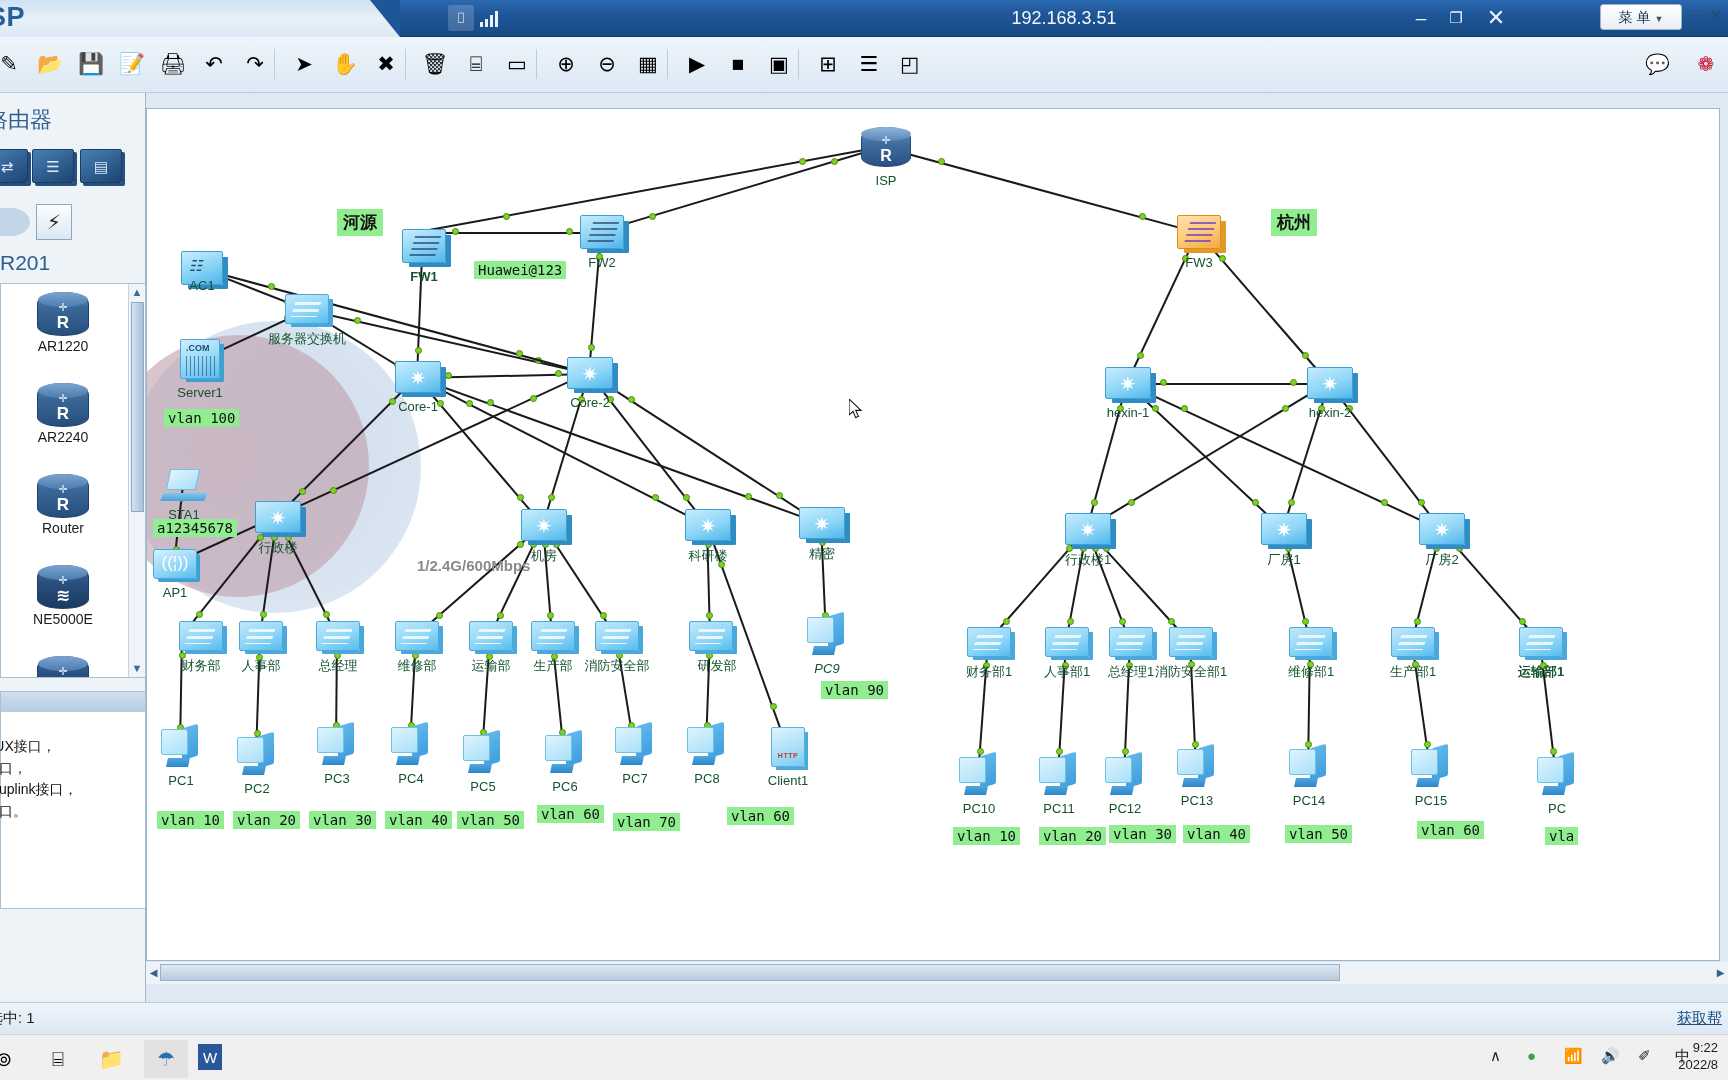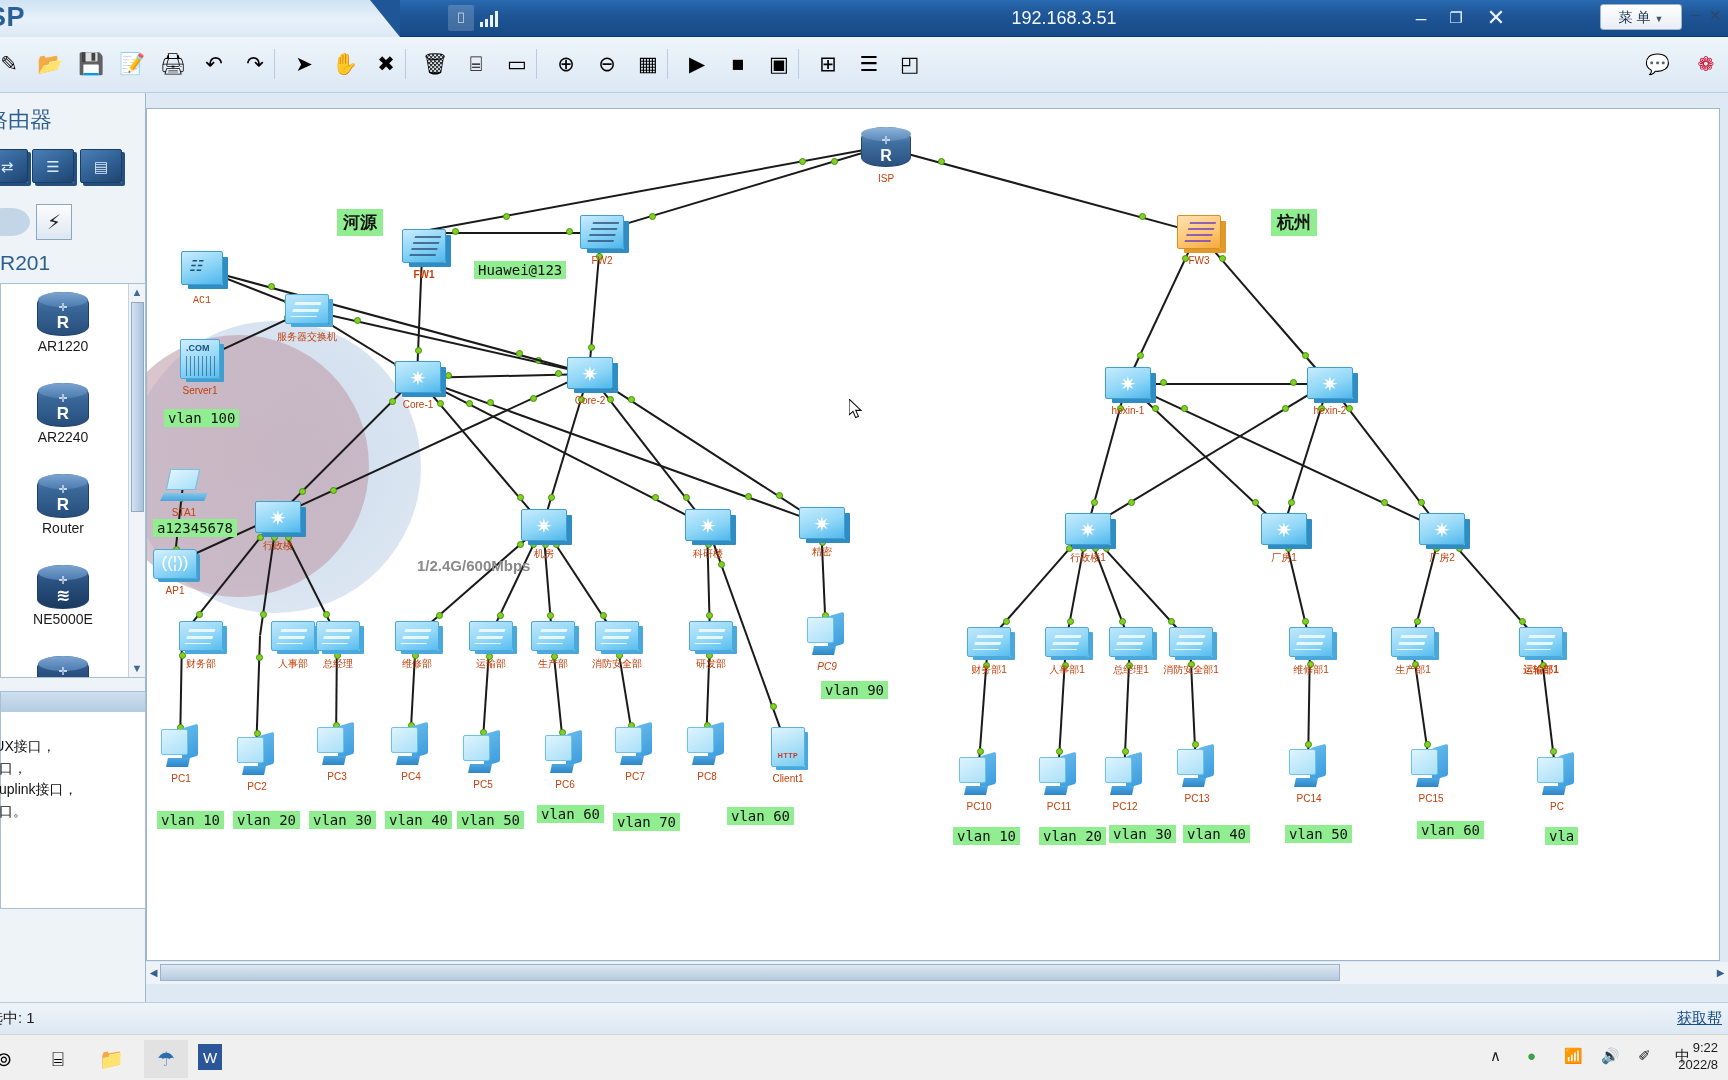--- a/index.html
+++ b/index.html
@@ -181,21 +181,21 @@
     transform-origin: 0 0; pointer-events: none;
   }
   .dot {
     position: absolute; width: 7px; height: 7px; border-radius: 50%;
     background: #7ed321; border: 1px solid #4a8c10;
   }
 
   .node { position: absolute; }
   .node .nlabel {
     position: absolute; left: 50%; transform: translateX(-50%);
-    white-space: nowrap; font-size: 10px; color: #c2410c;
+    white-space: nowrap; font-size: 13px; color: #14532d;
   }
 
   
   .sw-flat {
     width: 44px; height: 30px; position: relative;
     background: linear-gradient(160deg,#bfe8fb 0%, #8fd6f7 55%, #57bdef 100%);
     border: 1px solid #4fa9d6; border-radius: 2px;
     box-shadow: 5px 4px 0 -1px #49a8dd;
   }
   .sw-flat:after {
@@ -712,21 +712,21 @@
           <div class="node" style="left: 1030px; top: 106px;">
             <div class="fw orange">
               <div class="bars"></div>
             </div>
             <div class="nlabel" style="top: 40px; left: 22px;">FW3</div>
           </div>
           <div class="node" style="left: 34px; top: 142px;">
             <div class="ac">
               <div class="g">☷</div>
             </div>
-            <div class="nlabel" style="top: 44px; left: 21px; font-family: Liberation Mono, monospace;">AC1</div>
+            <div class="nlabel" style="top: 27px; left: 21px;">AC1</div>
           </div>
           <div class="node" style="left: 138px; top: 185px;">
             <div class="sw-flat"></div>
             <div class="nlabel" style="top: 36px; left: 22px;">服务器交换机</div>
           </div>
           <div class="node" style="left: 33px; top: 230px;">
             <div class="srv">
               <div class="com">.COM</div>
               <div class="gr"></div>
             </div>
@@ -808,21 +808,21 @@
           <div class="node" style="left: 1272px; top: 404px;">
             <div class="sw-core">
               <div class="star">✷</div>
             </div>
             <div class="nlabel" style="top: 38px; left: 23px;">厂房2</div>
           </div>
           <div class="node" style="left: 32px; top: 512px;">
             <div class="sw-flat"></div>
             <div class="nlabel" style="top: 36px; left: 22px;">财务部</div>
           </div>
-          <div class="node" style="left: 92px; top: 512px; margin-left: 32px;">
+          <div class="node" style="left: 92px; top: 512px;">
             <div class="sw-flat"></div>
             <div class="nlabel" style="top: 36px; left: 22px;">人事部</div>
           </div>
           <div class="node" style="left: 169px; top: 512px;">
             <div class="sw-flat"></div>
             <div class="nlabel" style="top: 36px; left: 22px;">总经理</div>
           </div>
           <div class="node" style="left: 248px; top: 512px;">
             <div class="sw-flat"></div>
             <div class="nlabel" style="top: 36px; left: 22px;">维修部</div>
@@ -834,21 +834,21 @@
           <div class="node" style="left: 384px; top: 512px;">
             <div class="sw-flat"></div>
             <div class="nlabel" style="top: 36px; left: 22px;">生产部</div>
           </div>
           <div class="node" style="left: 448px; top: 512px;">
             <div class="sw-flat"></div>
             <div class="nlabel" style="top: 36px; left: 22px;">消防安全部</div>
           </div>
           <div class="node" style="left: 542px; top: 512px;">
             <div class="sw-flat"></div>
-            <div class="nlabel" style="top: 36px; left: 22px;">研发部</div>
+            <div class="nlabel" style="top: 36px; left: 28px;">研发部</div>
           </div>
           <div class="node" style="left: 820px; top: 518px;">
             <div class="sw-flat"></div>
             <div class="nlabel" style="top: 36px; left: 22px;">财务部1</div>
           </div>
           <div class="node" style="left: 898px; top: 518px;">
             <div class="sw-flat"></div>
             <div class="nlabel" style="top: 36px; left: 22px;">人事部1</div>
           </div>
           <div class="node" style="left: 962px; top: 518px;">

